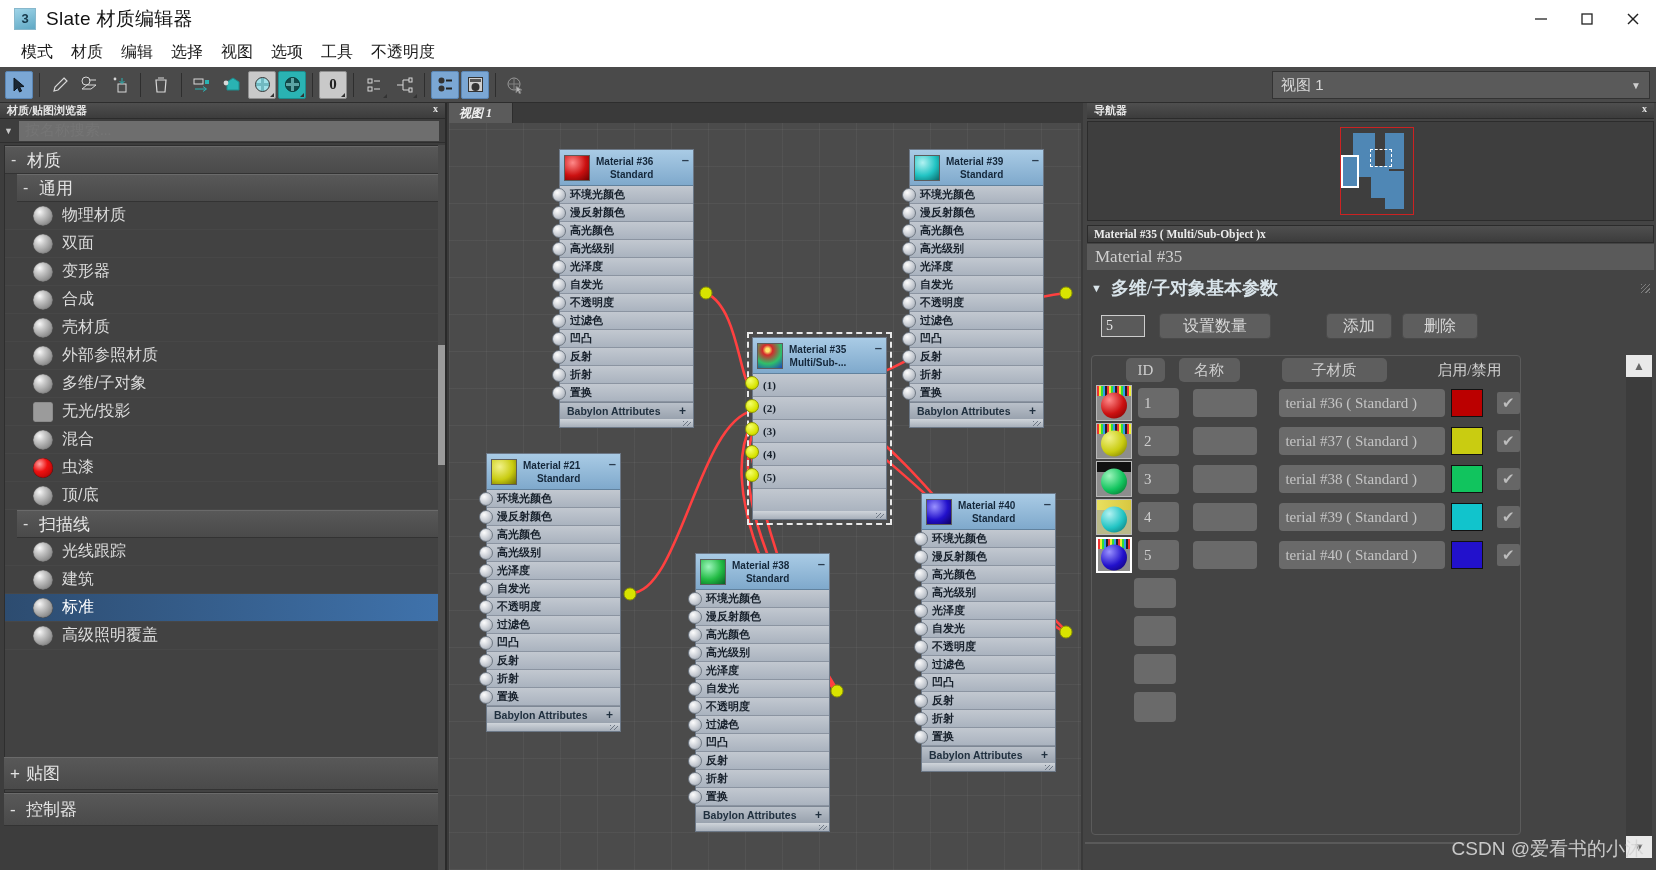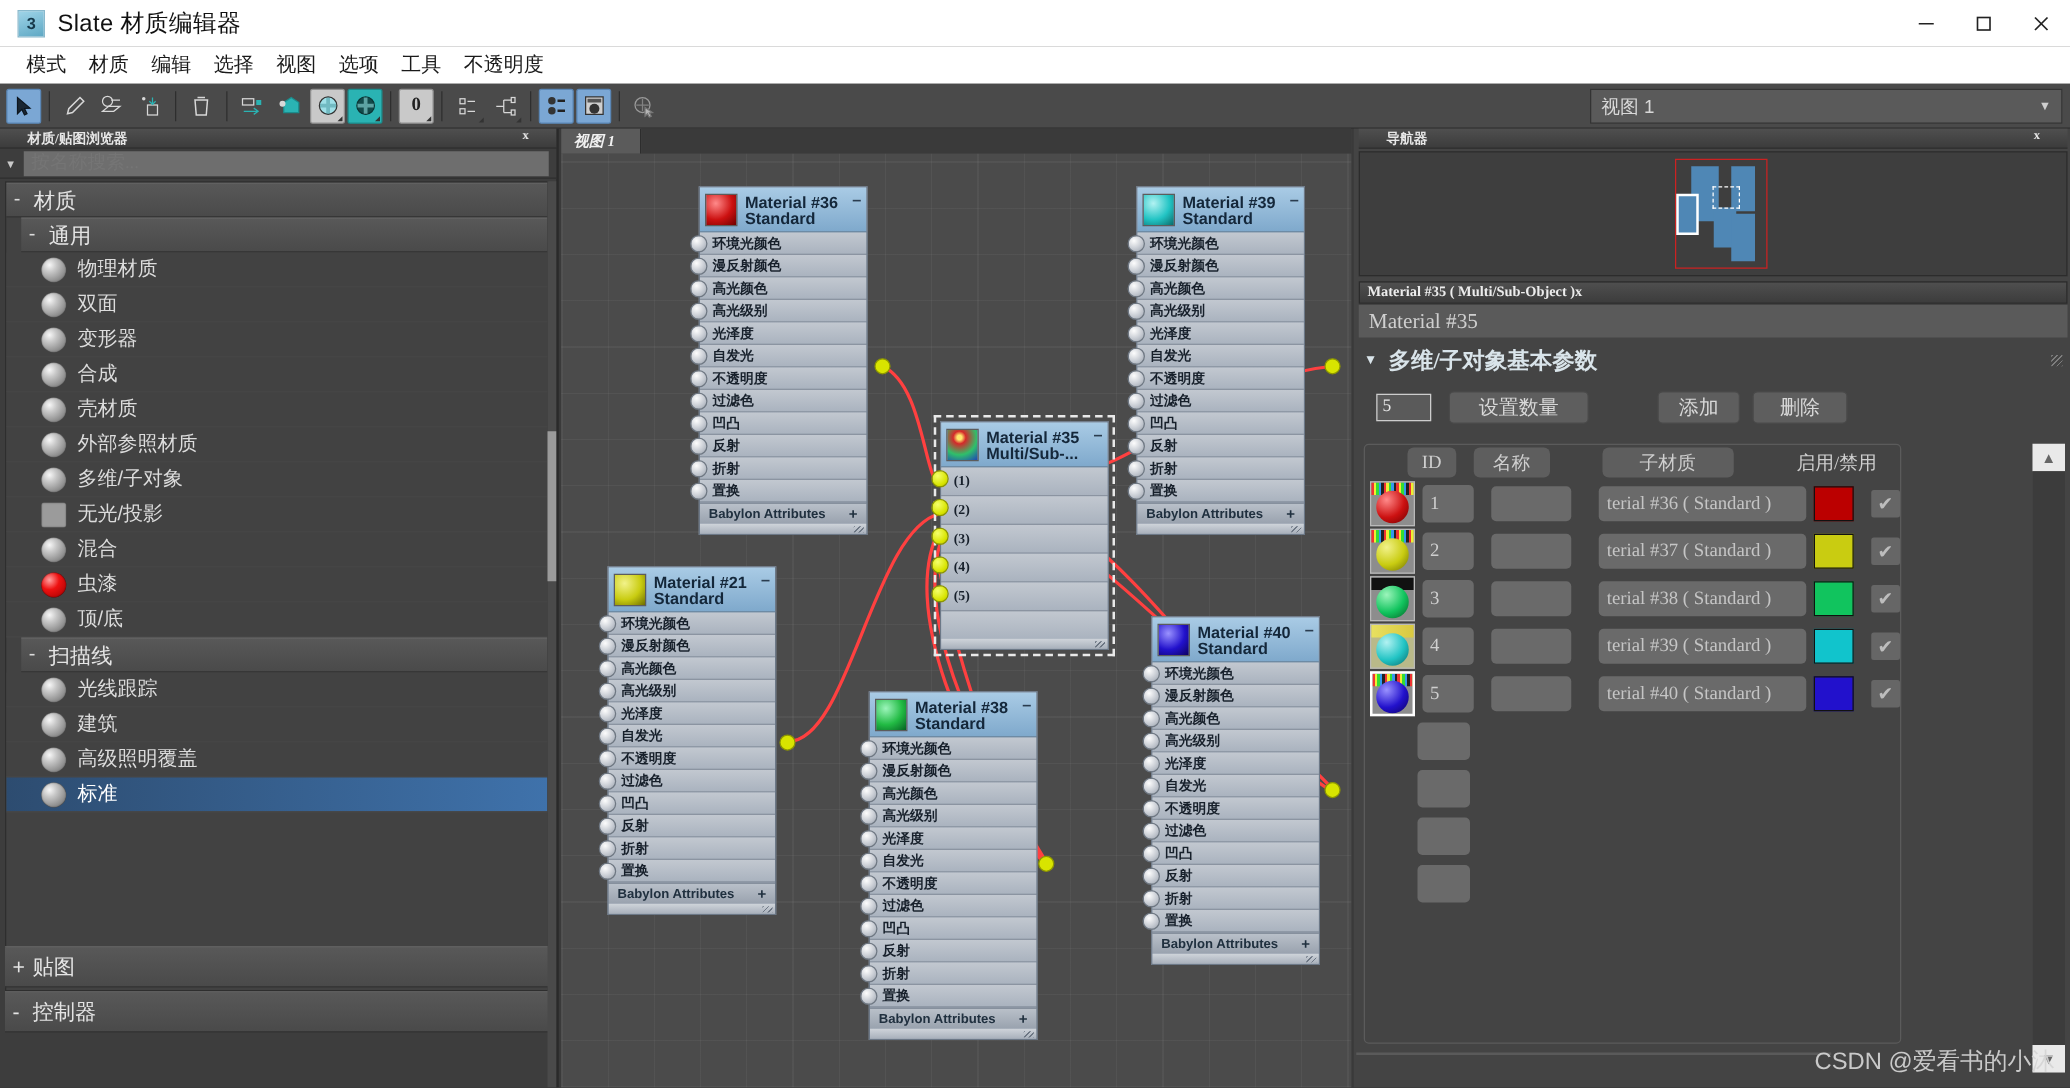--- a/index.html
+++ b/index.html
@@ -62,21 +62,21 @@
   .viewsel .vcaret { margin-left:auto; font-size:10px; color:#cfcfcf; }
 
   
   .browser {
     position:absolute; left:0; top:103px; width:447px; height:767px;
     background:#3d3d3d; border-right:2px solid #2a2a2a;
   }
   .panel-header {
     height:16px; background:linear-gradient(#4f4f4f,#3c3c3c);
     border-bottom:1px solid #2b2b2b;
-    display:flex; padding:0 22px;
+    display:flex; padding:0 7px;
     font-size:11px; font-weight:bold; color:#e6e6e6;
     font-family:"Liberation Serif", serif;
   }
   .panel-header .px { margin-left:auto; font-size:10px; font-weight:bold; }
   .searchrow {
     height:24px; display:flex; align-items:center; background:#3d3d3d;
     padding-left:4px; border-bottom:1px solid #2e2e2e;
   }
   .searchrow .caret { color:#c9c9c9; font-size:9px; margin-right:6px; }
   .searchbox {
@@ -140,22 +140,22 @@
   .node { position:absolute; background:#9aa6b4; border:1px solid #6c7887; }
   .node-head {
     height:36px; display:flex; align-items:center; padding:0 4px;
     background:linear-gradient(#a9cbe5,#7fa9cc);
     border-bottom:1px solid #61829e;
   }
   .node-head .thumb {
     width:26px; height:26px; margin-right:6px; flex:none; border:1px solid #5c5c5c;
     background:#808080;
   }
-  .node-head .ttl { font-size:13px; font-weight:bold; color:#14273a; line-height:13px;
-                    font-family:"Liberation Sans", sans-serif; }
+  .node-head .ttl { font-size:10px; font-weight:bold; color:#14273a; line-height:13px;
+                    font-family:"Liberation Sans", sans-serif;text-align:right; }
   .node-head .mini { margin-left:auto; color:#2a3c4f; font-size:13px; font-weight:bold;
                      align-self:flex-start; padding-top:2px;}
   .slot {
     height:18px; display:flex; align-items:center; padding-left:10px;
     background:linear-gradient(#c2c8d0,#aab3bf);
     border-bottom:1px solid #8b94a1;
     font-size:11px; color:#17202b; position:relative;
     font-family:"Liberation Serif", serif; font-weight:bold;
   }
   .knob {
@@ -483,27 +483,27 @@
         <span>扫描线</span>
       </div>
       <div class="tree-row">
           <span class="sphere"></span>
           <span>光线跟踪</span>
         </div>
       <div class="tree-row">
           <span class="sphere"></span>
           <span>建筑</span>
         </div>
+      <div class="tree-row sel">
+          <span class="sphere"></span>
+          <span>标准</span>
+        </div>
       <div class="tree-row">
           <span class="sphere"></span>
           <span>高级照明覆盖</span>
-        </div>
-      <div class="tree-row sel">
-          <span class="sphere"></span>
-          <span>标准</span>
         </div>
     </div>
 
     <div class="footer-grp" style="top:654px;">
       <span class="sign" style="width:16px">+</span>
       <span>贴图</span>
     </div>
     <div class="footer-grp" style="top:690px;">
       <span class="sign" style="width:16px">-</span>
       <span>控制器</span>

